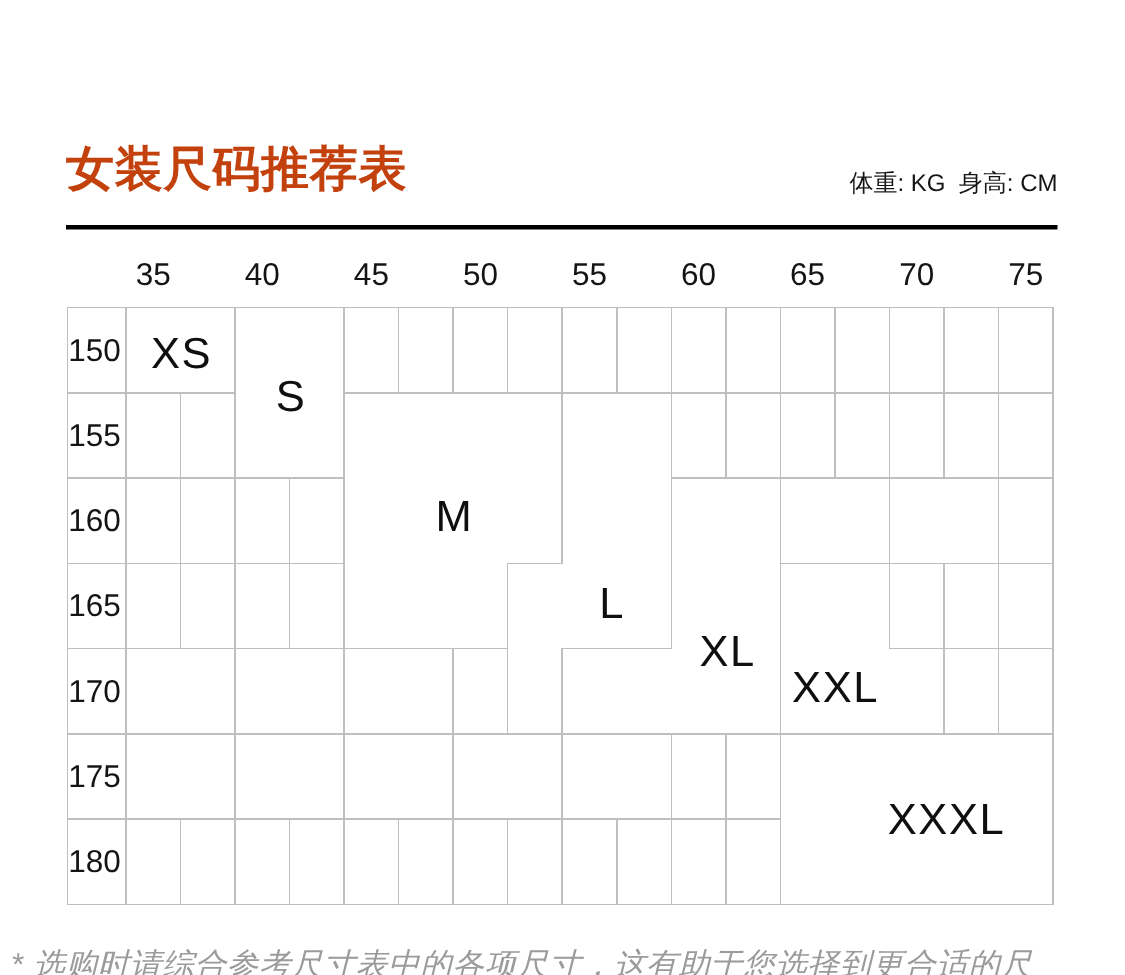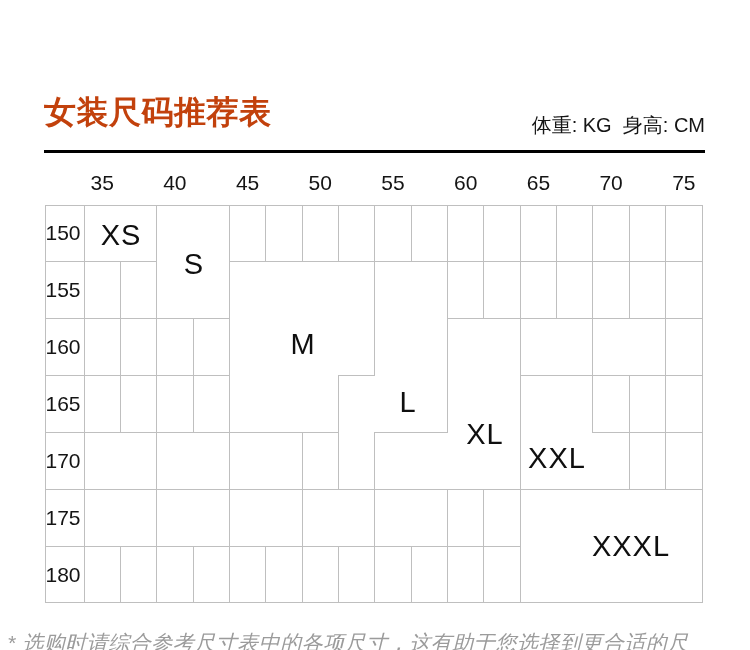--- a/index.html
+++ b/index.html
@@ -6,21 +6,21 @@
   body{
     width:750px;height:650px;background:#ffffff;overflow:hidden;position:relative;
     font-family:"Liberation Sans","DejaVu Sans",sans-serif;
   }
   .title{
     position:absolute;left:44px;top:91px;
     font-size:32px;font-weight:700;color:#c2410c;letter-spacing:0.5px;white-space:nowrap;
   }
   .legend{
     position:absolute;right:45px;top:112px;
-    font-size:20px;font-weight:400;color:#151515;white-space:pre;
+    font-size:16px;font-weight:400;color:#151515;white-space:pre;
   }
   .rule{position:absolute;left:44px;top:150px;width:661px;height:3px;background:#000000;}
   .chart-svg{position:absolute;left:0;top:0;}
   .footer{
     position:absolute;left:0;top:629px;width:696px;text-align:center;
     font-size:21px;color:#9b9b9b;letter-spacing:0.5px;font-style:italic;
   }
   .cell,.region{fill:#ffffff;stroke:#bfbfbf;stroke-width:1;shape-rendering:crispEdges;}
   .num{font-size:21px;fill:#141414;text-anchor:middle;}
   .size{font-size:29px;fill:#0f0f0f;text-anchor:middle;letter-spacing:1px;}

